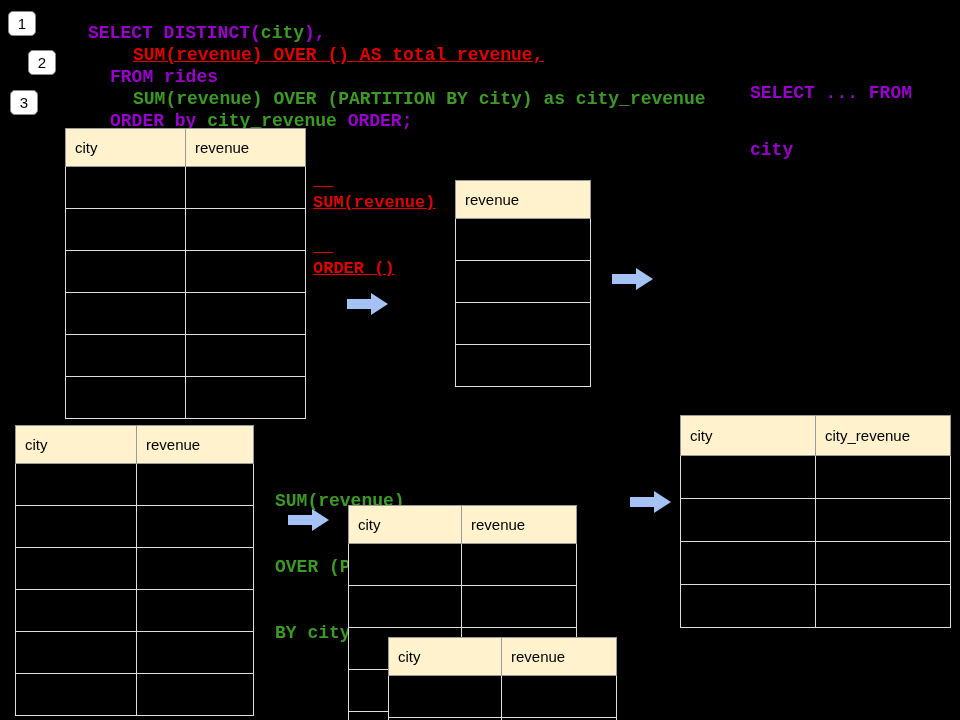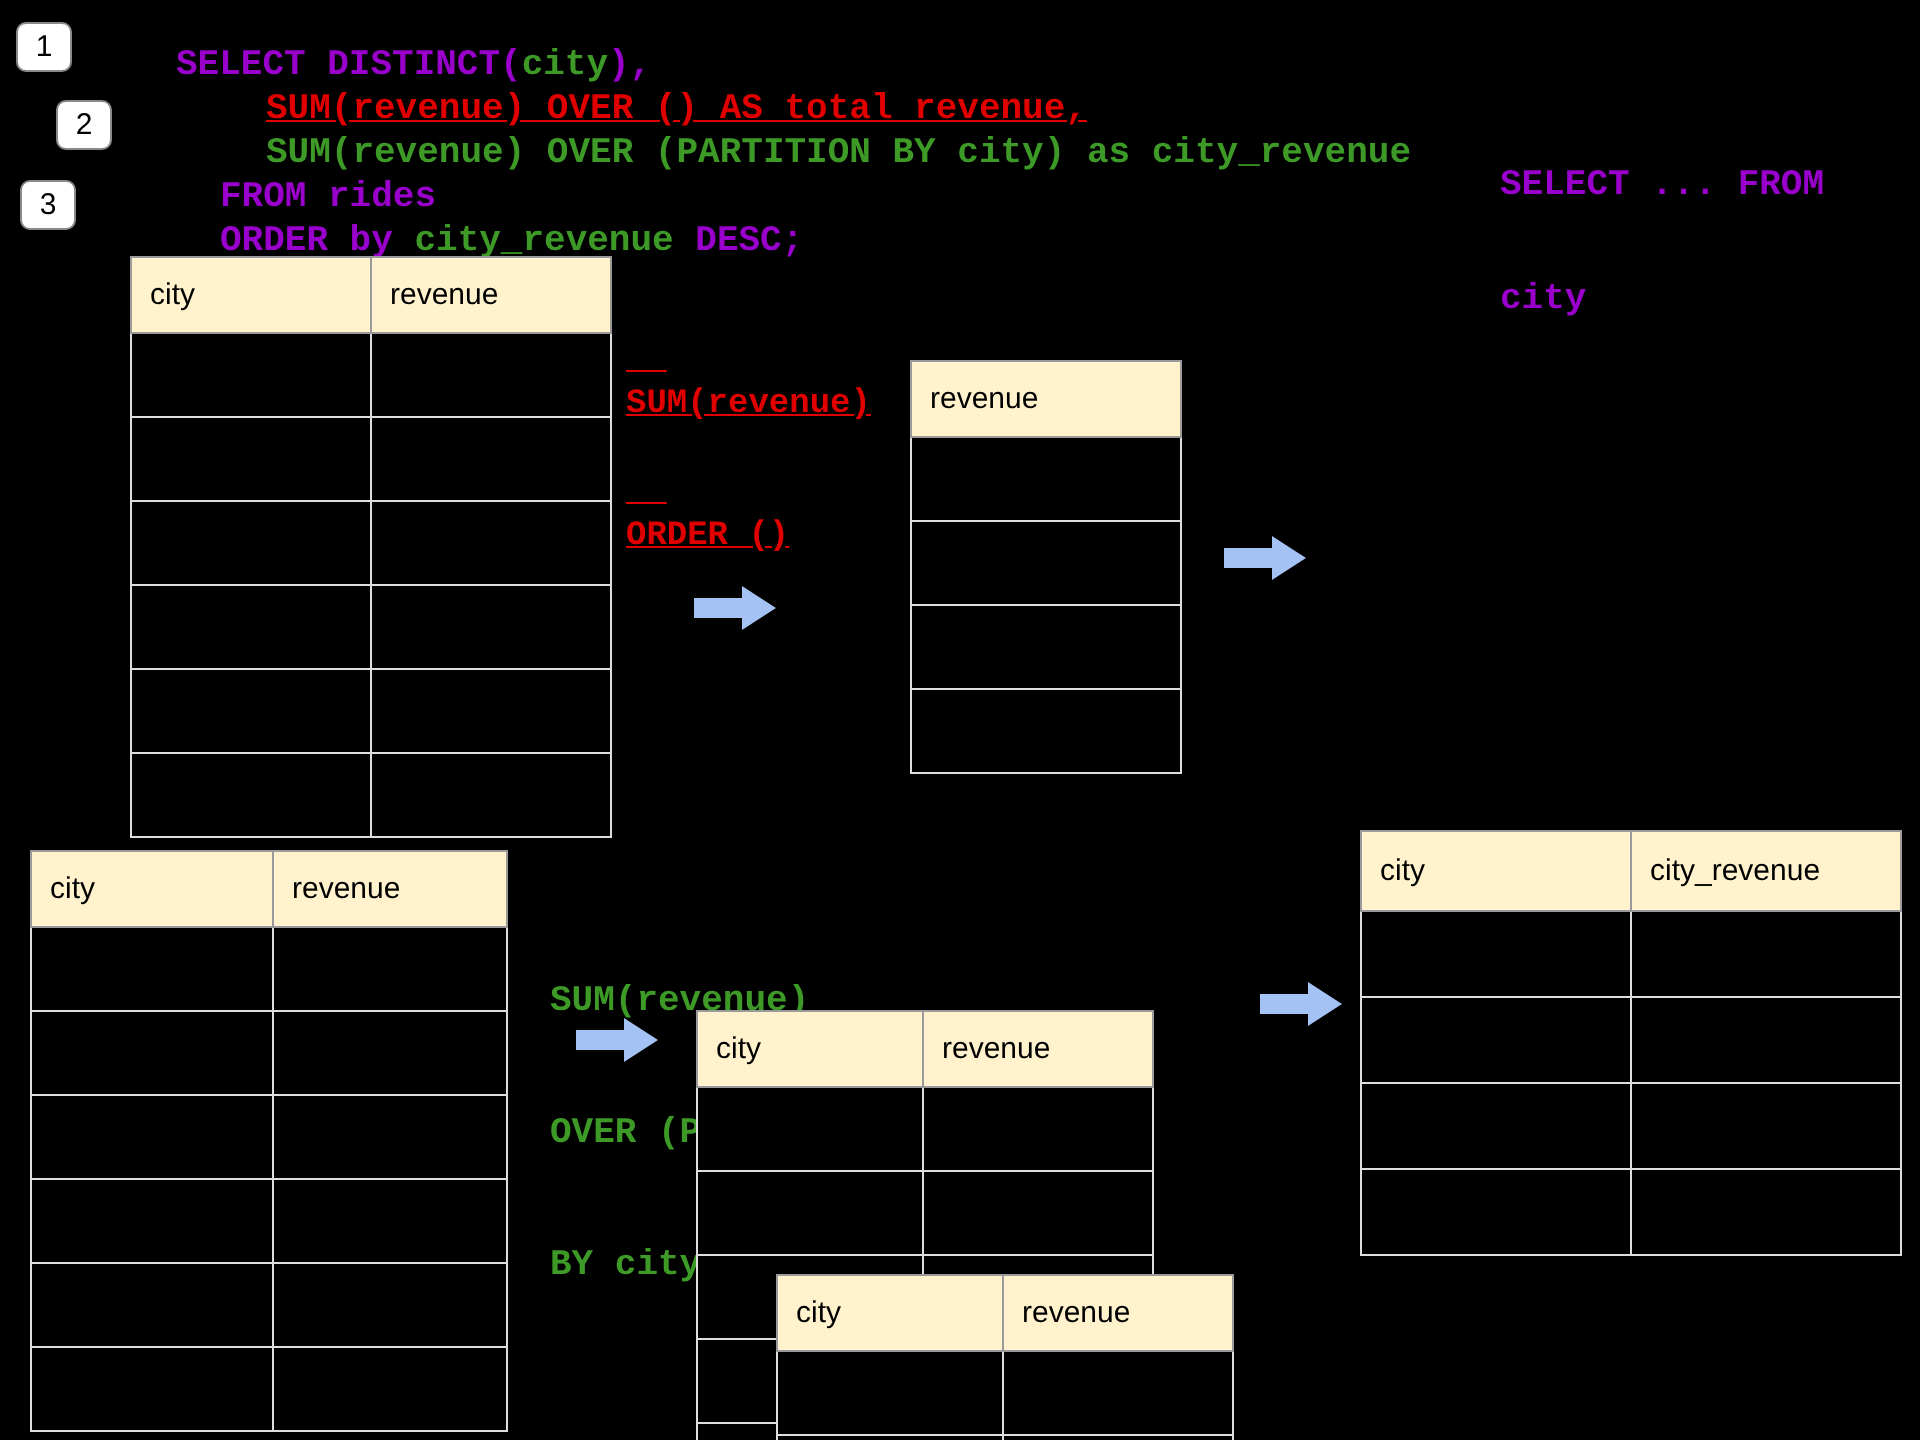--- a/index.html
+++ b/index.html
@@ -84,23 +84,23 @@
 <div class="badge" style="left:28px; top:50px;">
   <span>2</span>
 </div>
 <div class="badge" style="left:10px; top:90px;">
   <span>3</span>
 </div>
 
 <div class="abs" style="left:88px; top:12px;">
   <div class="code"><span class="purple">SELECT DISTINCT(</span><span class="green">city</span><span class="purple">),</span></div>
   <div class="code" style="padding-left:45px;"><span class="red">SUM(revenue) OVER () AS total_revenue,</span></div>
+  <div class="code" style="padding-left:22px;"><span class="purple">FROM rides</span></div>
   <div class="code" style="padding-left:45px;"><span class="green">SUM(revenue) OVER (PARTITION BY city) as city_revenue</span></div>
-  <div class="code" style="padding-left:22px;"><span class="purple">FROM rides</span></div>
-  <div class="code" style="padding-left:22px;"><span class="purple">ORDER by </span><span class="green">city_revenue</span><span class="purple"> DESC;</span></div>
+  <div class="code" style="padding-left:22px;"><span class="purple">ORDER by </span><span class="green">city_revenue</span><span class="purple"> ORDER;</span></div>
 </div>
 
 <div class="abs code-sm purple" style="left:750px; top:36px;">
   <div>SELECT ... FROM</div>
   <div>city</div>
 </div>
 
 <div class="abs lbl red" style="left:313px; top:138px; font-size:17px; line-height:22px;">
   <div>SUM(revenue)</div>
   <div>ORDER ()</div>

